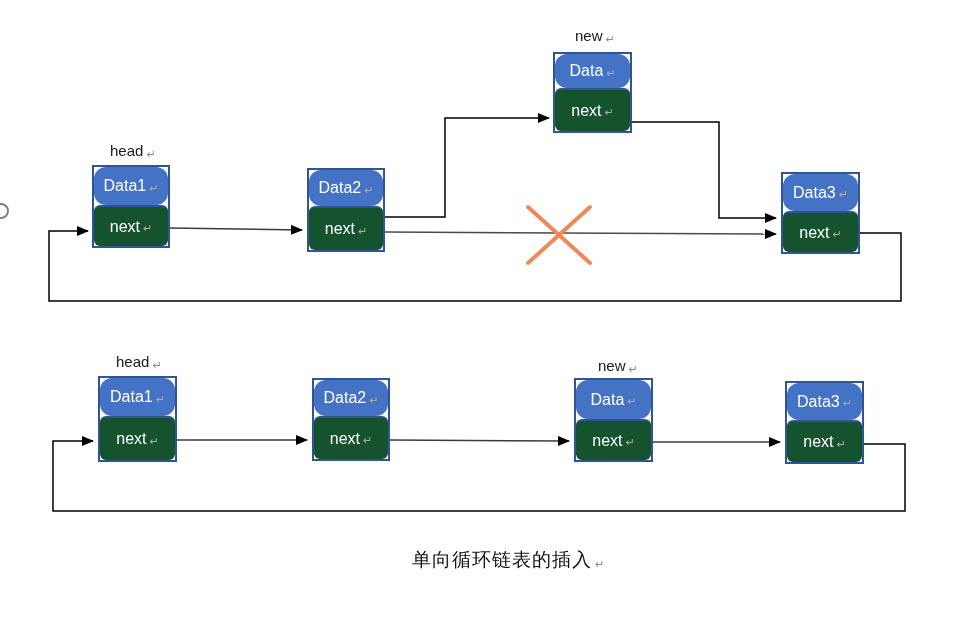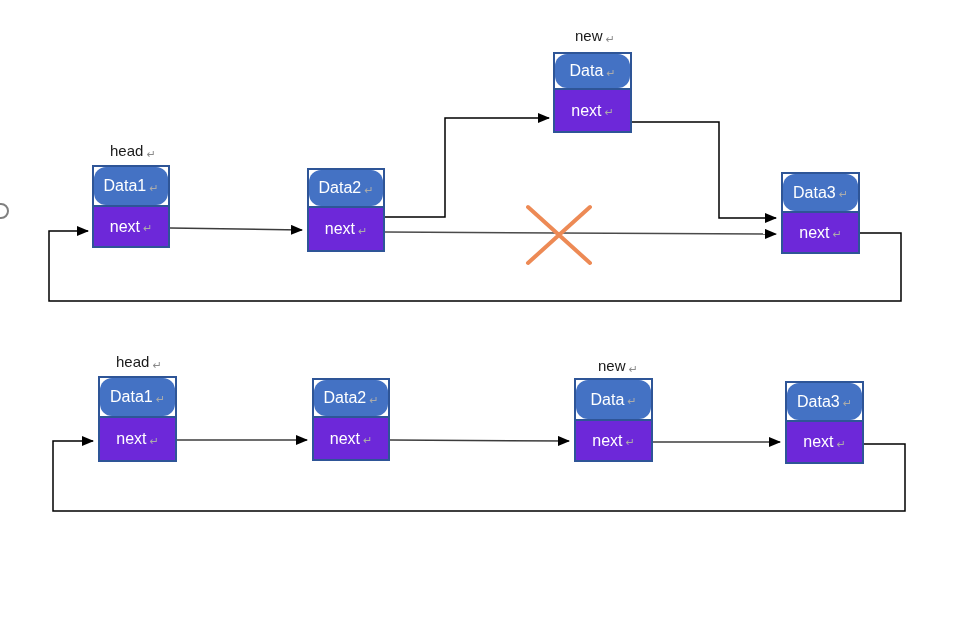--- a/index.html
+++ b/index.html
@@ -10,21 +10,21 @@
   #connector-layer{position:absolute;left:0;top:0;width:967px;height:619px;}
   .node{
     position:absolute;box-sizing:border-box;
     border:2px solid #2E5597;display:flex;flex-direction:column;
   }
   .cell{
     display:flex;align-items:center;justify-content:center;
     color:#ffffff;font-size:16px;line-height:1;
   }
   .cell.data{background:#4472C4;flex:none;border-radius:12px;}
-  .cell.next{background:#6d28d9;border-top:2px solid #2E5597;flex:1;}
+  .cell.next{background:#14532d;border-top:2px solid #2E5597;flex:1;border-radius:6px;}
   .rm{ 
     font-size:11px;color:#ABABAB;margin-left:3px;position:relative;top:2px;
   }
   .tag{position:absolute;font-size:15px;color:#1a1a1a;white-space:nowrap;}
   .tag .rm{color:#8a8a8a;}
   #caption{
     position:absolute;left:412px;top:547px;font-size:19px;color:#111;
     letter-spacing:1px;white-space:nowrap;
   }
   #caption .rm{color:#8a8a8a;}
@@ -151,14 +151,17 @@
     <div class="cell data" style="height:37px">
       <span>Data3</span>
         <span class="rm">↵</span>
     </div>
     <div class="cell next">
       <span>next</span>
         <span class="rm">↵</span>
     </div>
   </div>
 
+  <div id="caption">
+    <span>单向循环链表的插入</span><span class="rm">↵</span>
+  </div>
 
 </div>
 
 </body></html>

